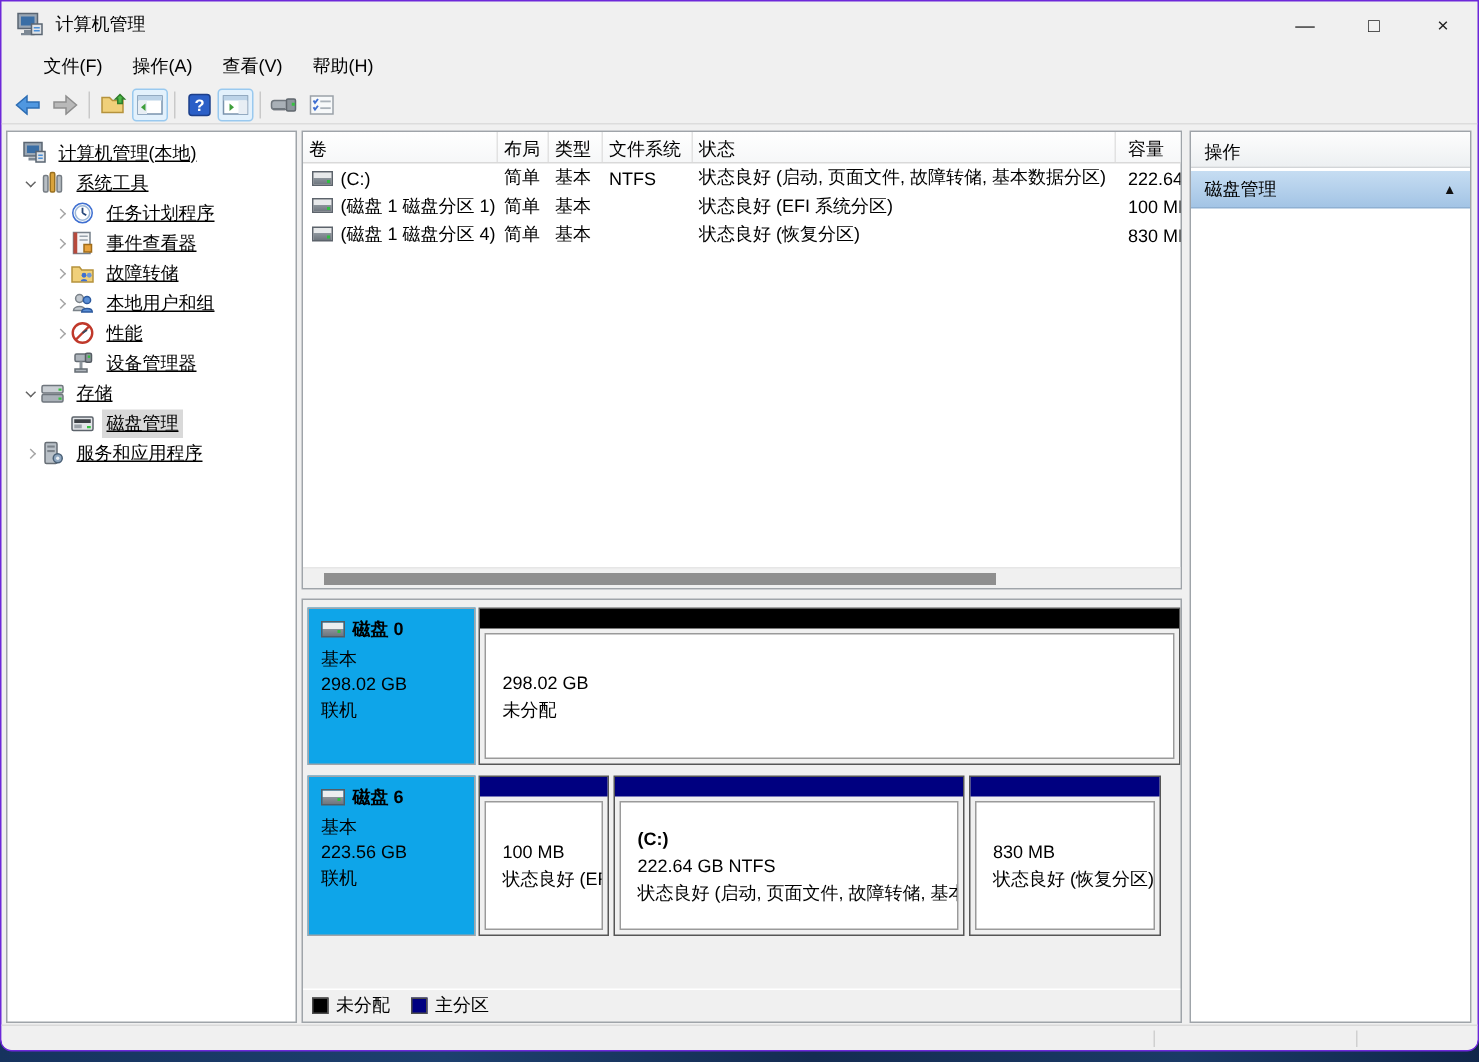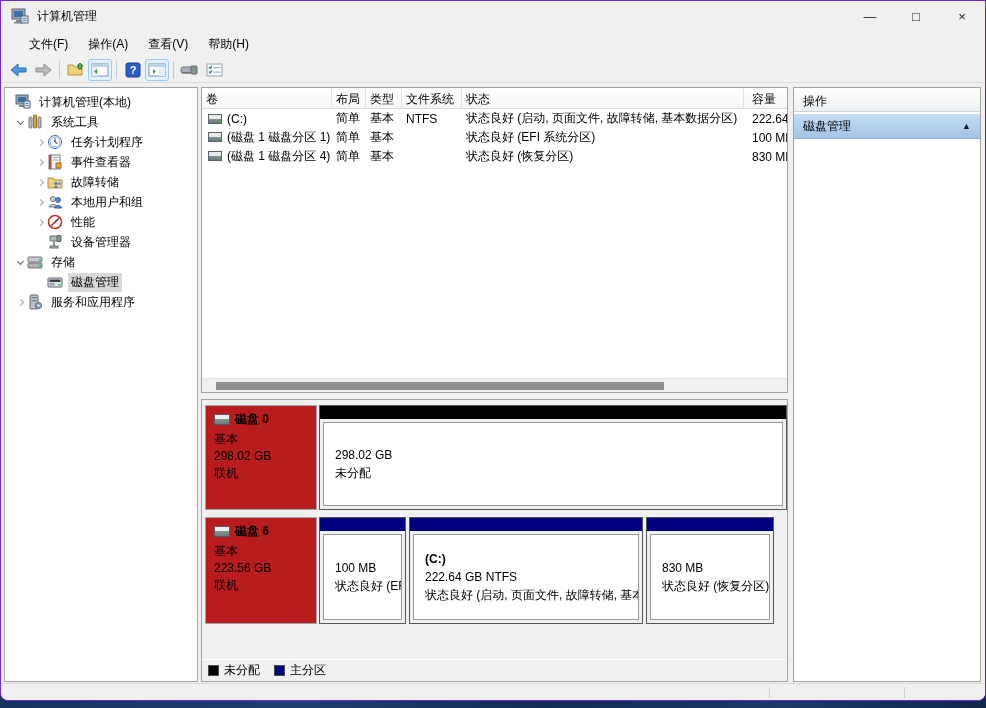--- a/index.html
+++ b/index.html
@@ -24,21 +24,21 @@
   
   .menubar { position:absolute; left:0; top:30px; right:0; height:26px; display:flex; align-items:flex-end; padding-left:18px; }
   .menu-item { padding:4px 10px; }
   
   .toolbar { position:absolute; left:0; top:56px; right:0; height:26px; display:flex; align-items:center; padding-left:6px; border-bottom:1px solid #dcdcdc; }
   .tbtn { width:24px; height:22px; display:flex; align-items:center; justify-content:center; border-radius:3px; }
   .tbtn.active { border:1px solid #99c9ef; background:#e3f1fc; }
   .tsep { width:1px; height:18px; background:#c9c9c9; margin:0 4px; }
   
   .panel { position:absolute; background:#fff; border:1px solid #9fa4a9; }
-  .tree-panel  { left:3px;   top:86px;  width:194px; height:595px; overflow:hidden; }
+  .tree-panel  { left:3px;   top:86px;  width:194px; height:595px; overflow:hidden;text-decoration:underline; }
   .list-panel  { left:200px; top:86px;  width:587px; height:306px; overflow:hidden; }
   .graph-panel { left:200px; top:398px; width:587px; height:283px; background:#f0f0f0; overflow:hidden; }
   .actions-panel { left:792px; top:86px; width:188px; height:595px; overflow:hidden; }
   
   .trow { height:20px; display:flex; align-items:center; white-space:nowrap; }
   .chev { width:14px; display:flex; align-items:center; justify-content:center; flex:0 0 14px; }
   .chev i { display:block; width:5px; height:5px; border-right:1.4px solid #646464; border-bottom:1.4px solid #646464; }
   .chev.exp i { transform:rotate(45deg); margin-top:-2px; }
   .chev.col i { transform:rotate(-45deg); border-color:#a6a6a6; }
   .tspace { flex:0 0 14px; }
@@ -51,21 +51,21 @@
   .lv-hcell { padding:3px 0 0 4px; border-right:1px solid #e2e2e2; white-space:nowrap; overflow:hidden; }
   .lv-row { display:flex; height:19px; align-items:center; width:622px; }
   .lv-cell { padding-left:4px; white-space:nowrap; overflow:hidden; }
   .c1{width:130px;} .c2{width:34px;} .c3{width:36px;} .c4{width:60px;} .c5{width:282px;} .c6{width:80px; padding-left:8px;}
   .vol-ic { display:inline-block; width:14px; height:10px; margin:0 5px 0 2px; vertical-align:-1px;
             background:linear-gradient(#e7e9ea 0%,#e7e9ea 45%,#8d959c 45%,#6e767e 100%); border:1px solid #5c636b; position:relative; }
   .vol-ic::after { content:""; position:absolute; right:1px; bottom:1px; width:2px; height:2px; background:#2fbf3f; }
   .hscroll { position:absolute; left:0; right:0; bottom:0; height:14px; background:#f0f0f0; border-top:1px solid #e6e6e6; }
   .hthumb { position:absolute; left:14px; top:3px; width:448px; height:8px; background:#8f8f8f; }
   
-  .disk-label { position:absolute; left:3px; width:112px; background:#b91c1c; border:1px solid #9fa4a9; padding:5px 8px; }
+  .disk-label { position:absolute; left:3px; width:112px; background:#0ea5e9; border:1px solid #9fa4a9; padding:5px 8px; }
   .disk-label .dname { font-weight:bold; display:flex; align-items:center; gap:5px; margin-bottom:3px; }
   .disk-label .dline { line-height:17px; }
   .dicon { display:inline-block; width:16px; height:11px; background:linear-gradient(#eceeef 0%,#eceeef 45%,#8d959c 45%,#6e767e 100%); border:1px solid #555c64; position:relative; }
   .dicon::after { content:""; position:absolute; right:2px; bottom:2px; width:2px; height:2px; background:#2fbf3f; }
   .part { position:absolute; border:1px solid #565656; background:#f0f0f0; }
   .pstripe { height:13px; margin:0; }
   .pbody { position:absolute; left:3px; right:3px; top:16px; bottom:3px; background:#fff; border:1px solid #9a9a9a;
            display:flex; flex-direction:column; justify-content:center; padding-left:11px; overflow:hidden; }
   .pbody div { line-height:18px; white-space:nowrap; }
   .pname { font-weight:bold; }

